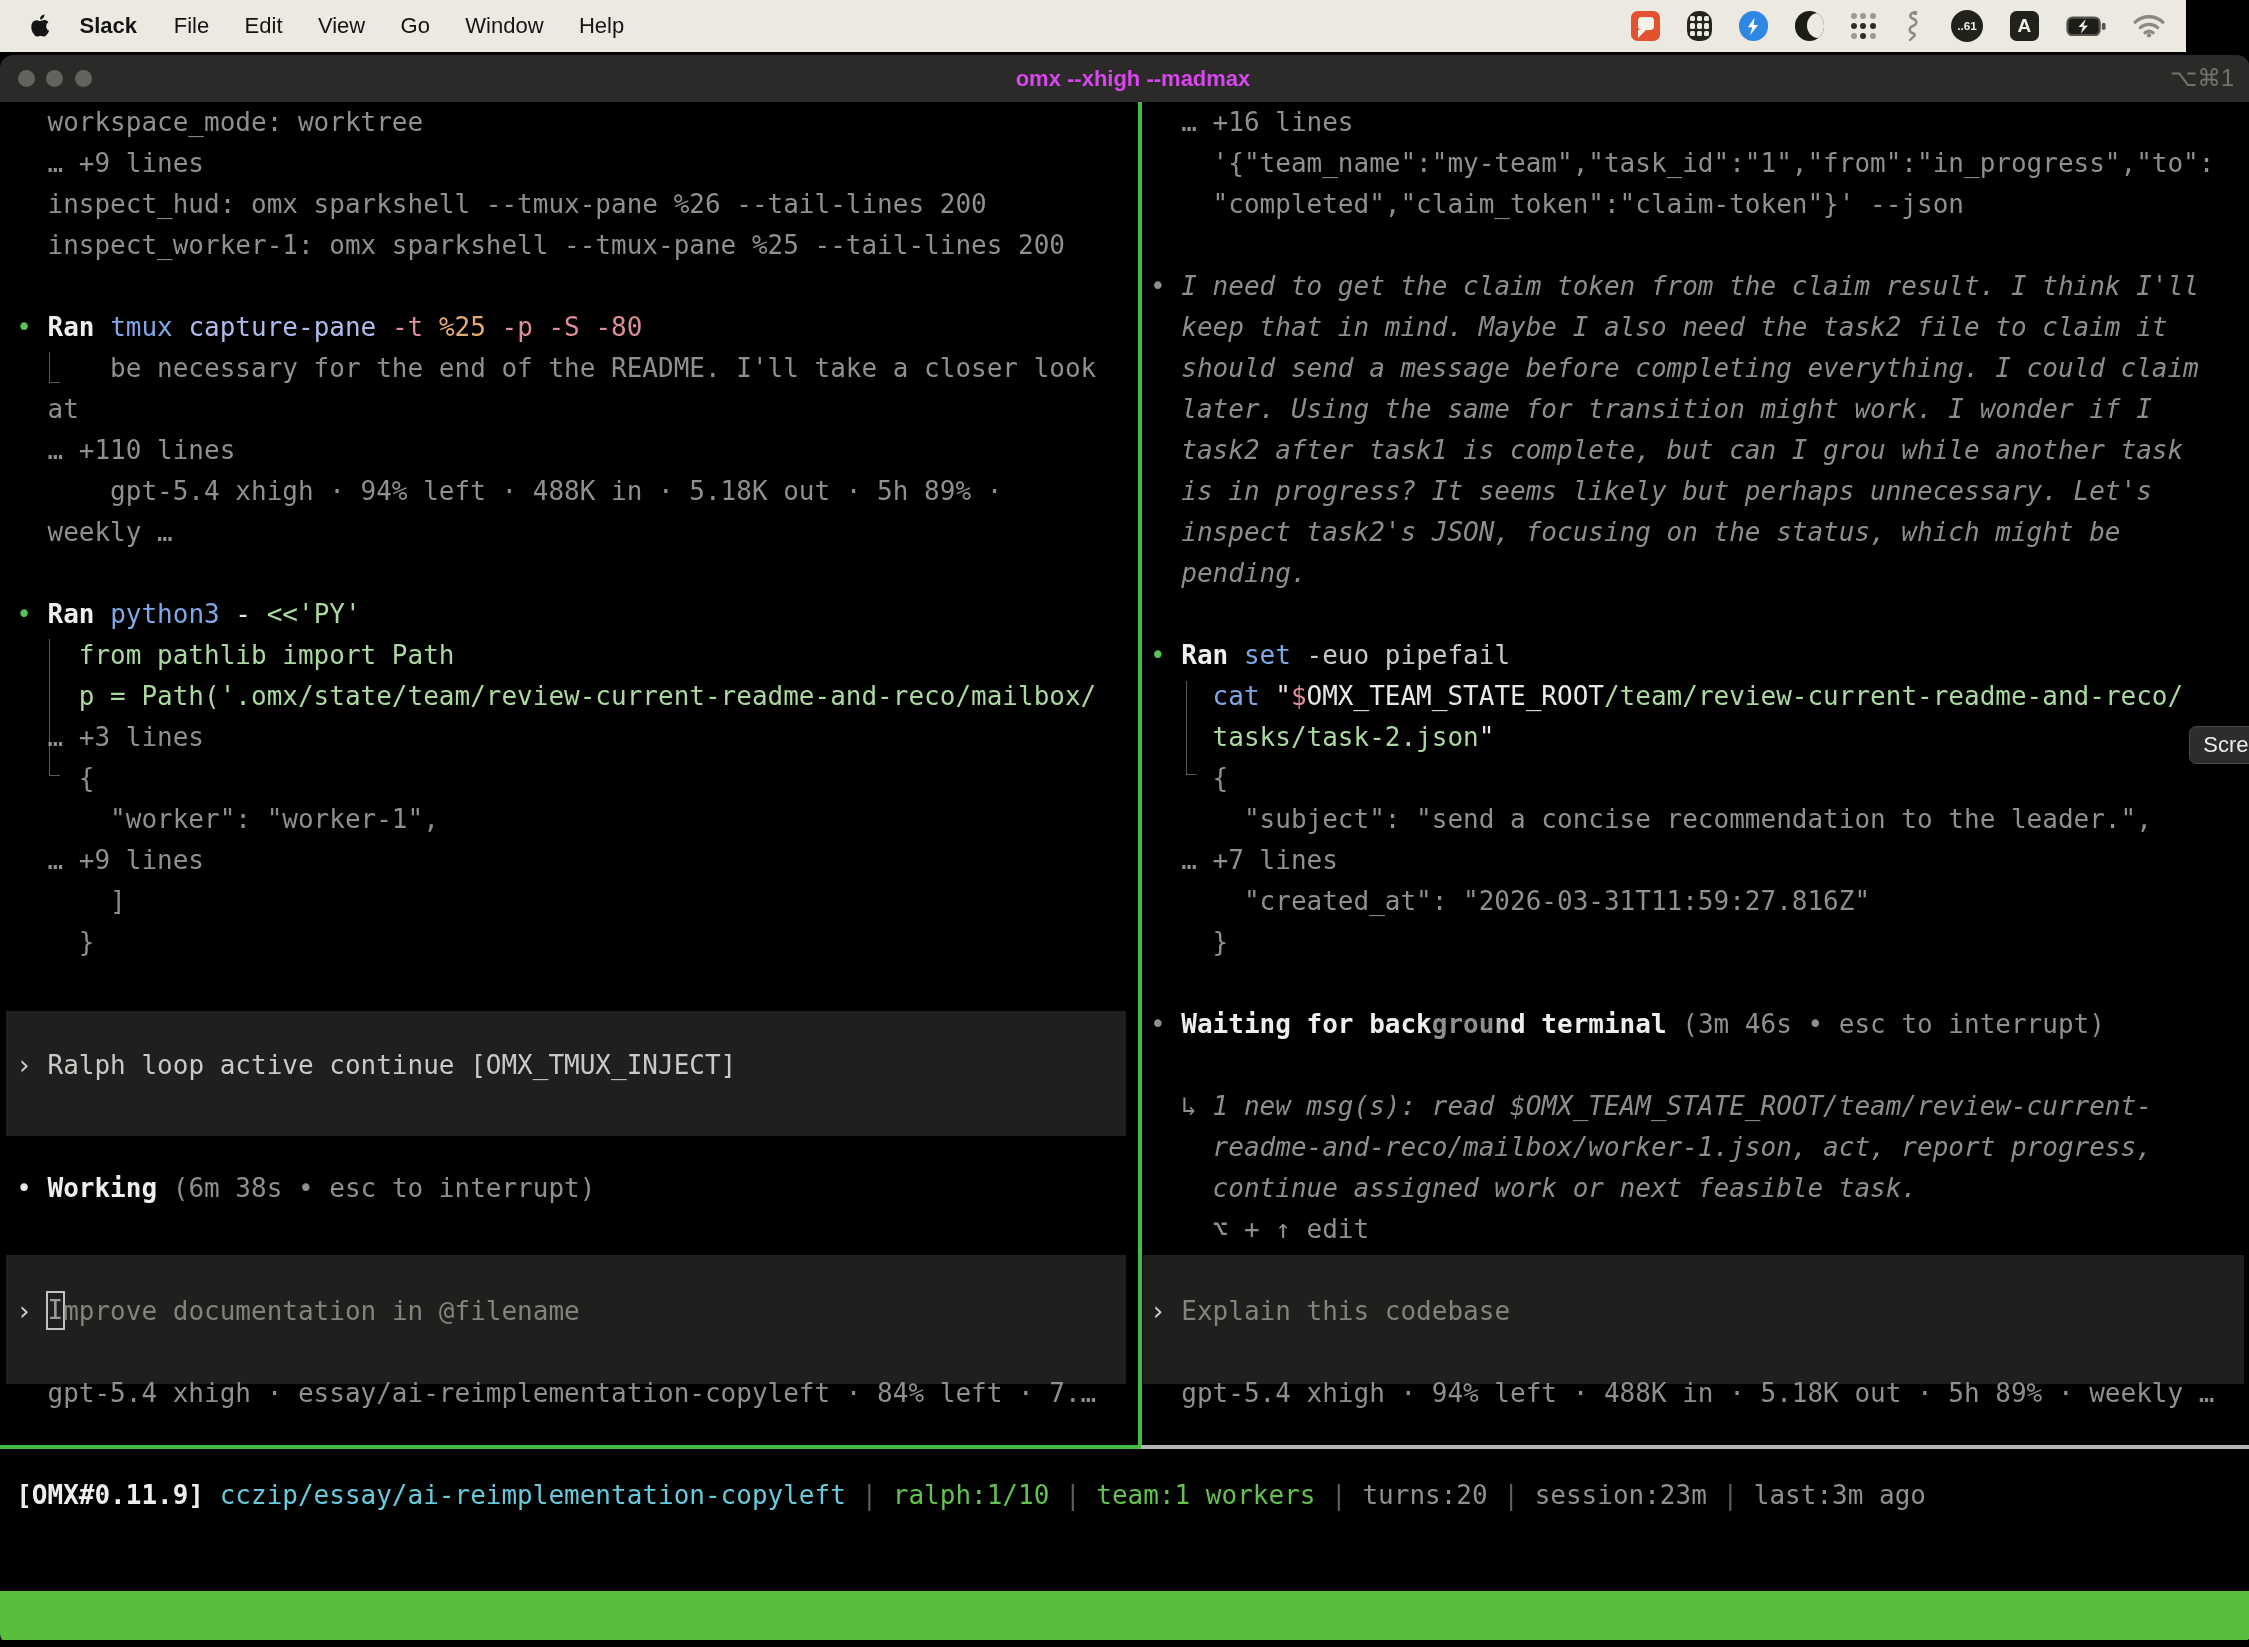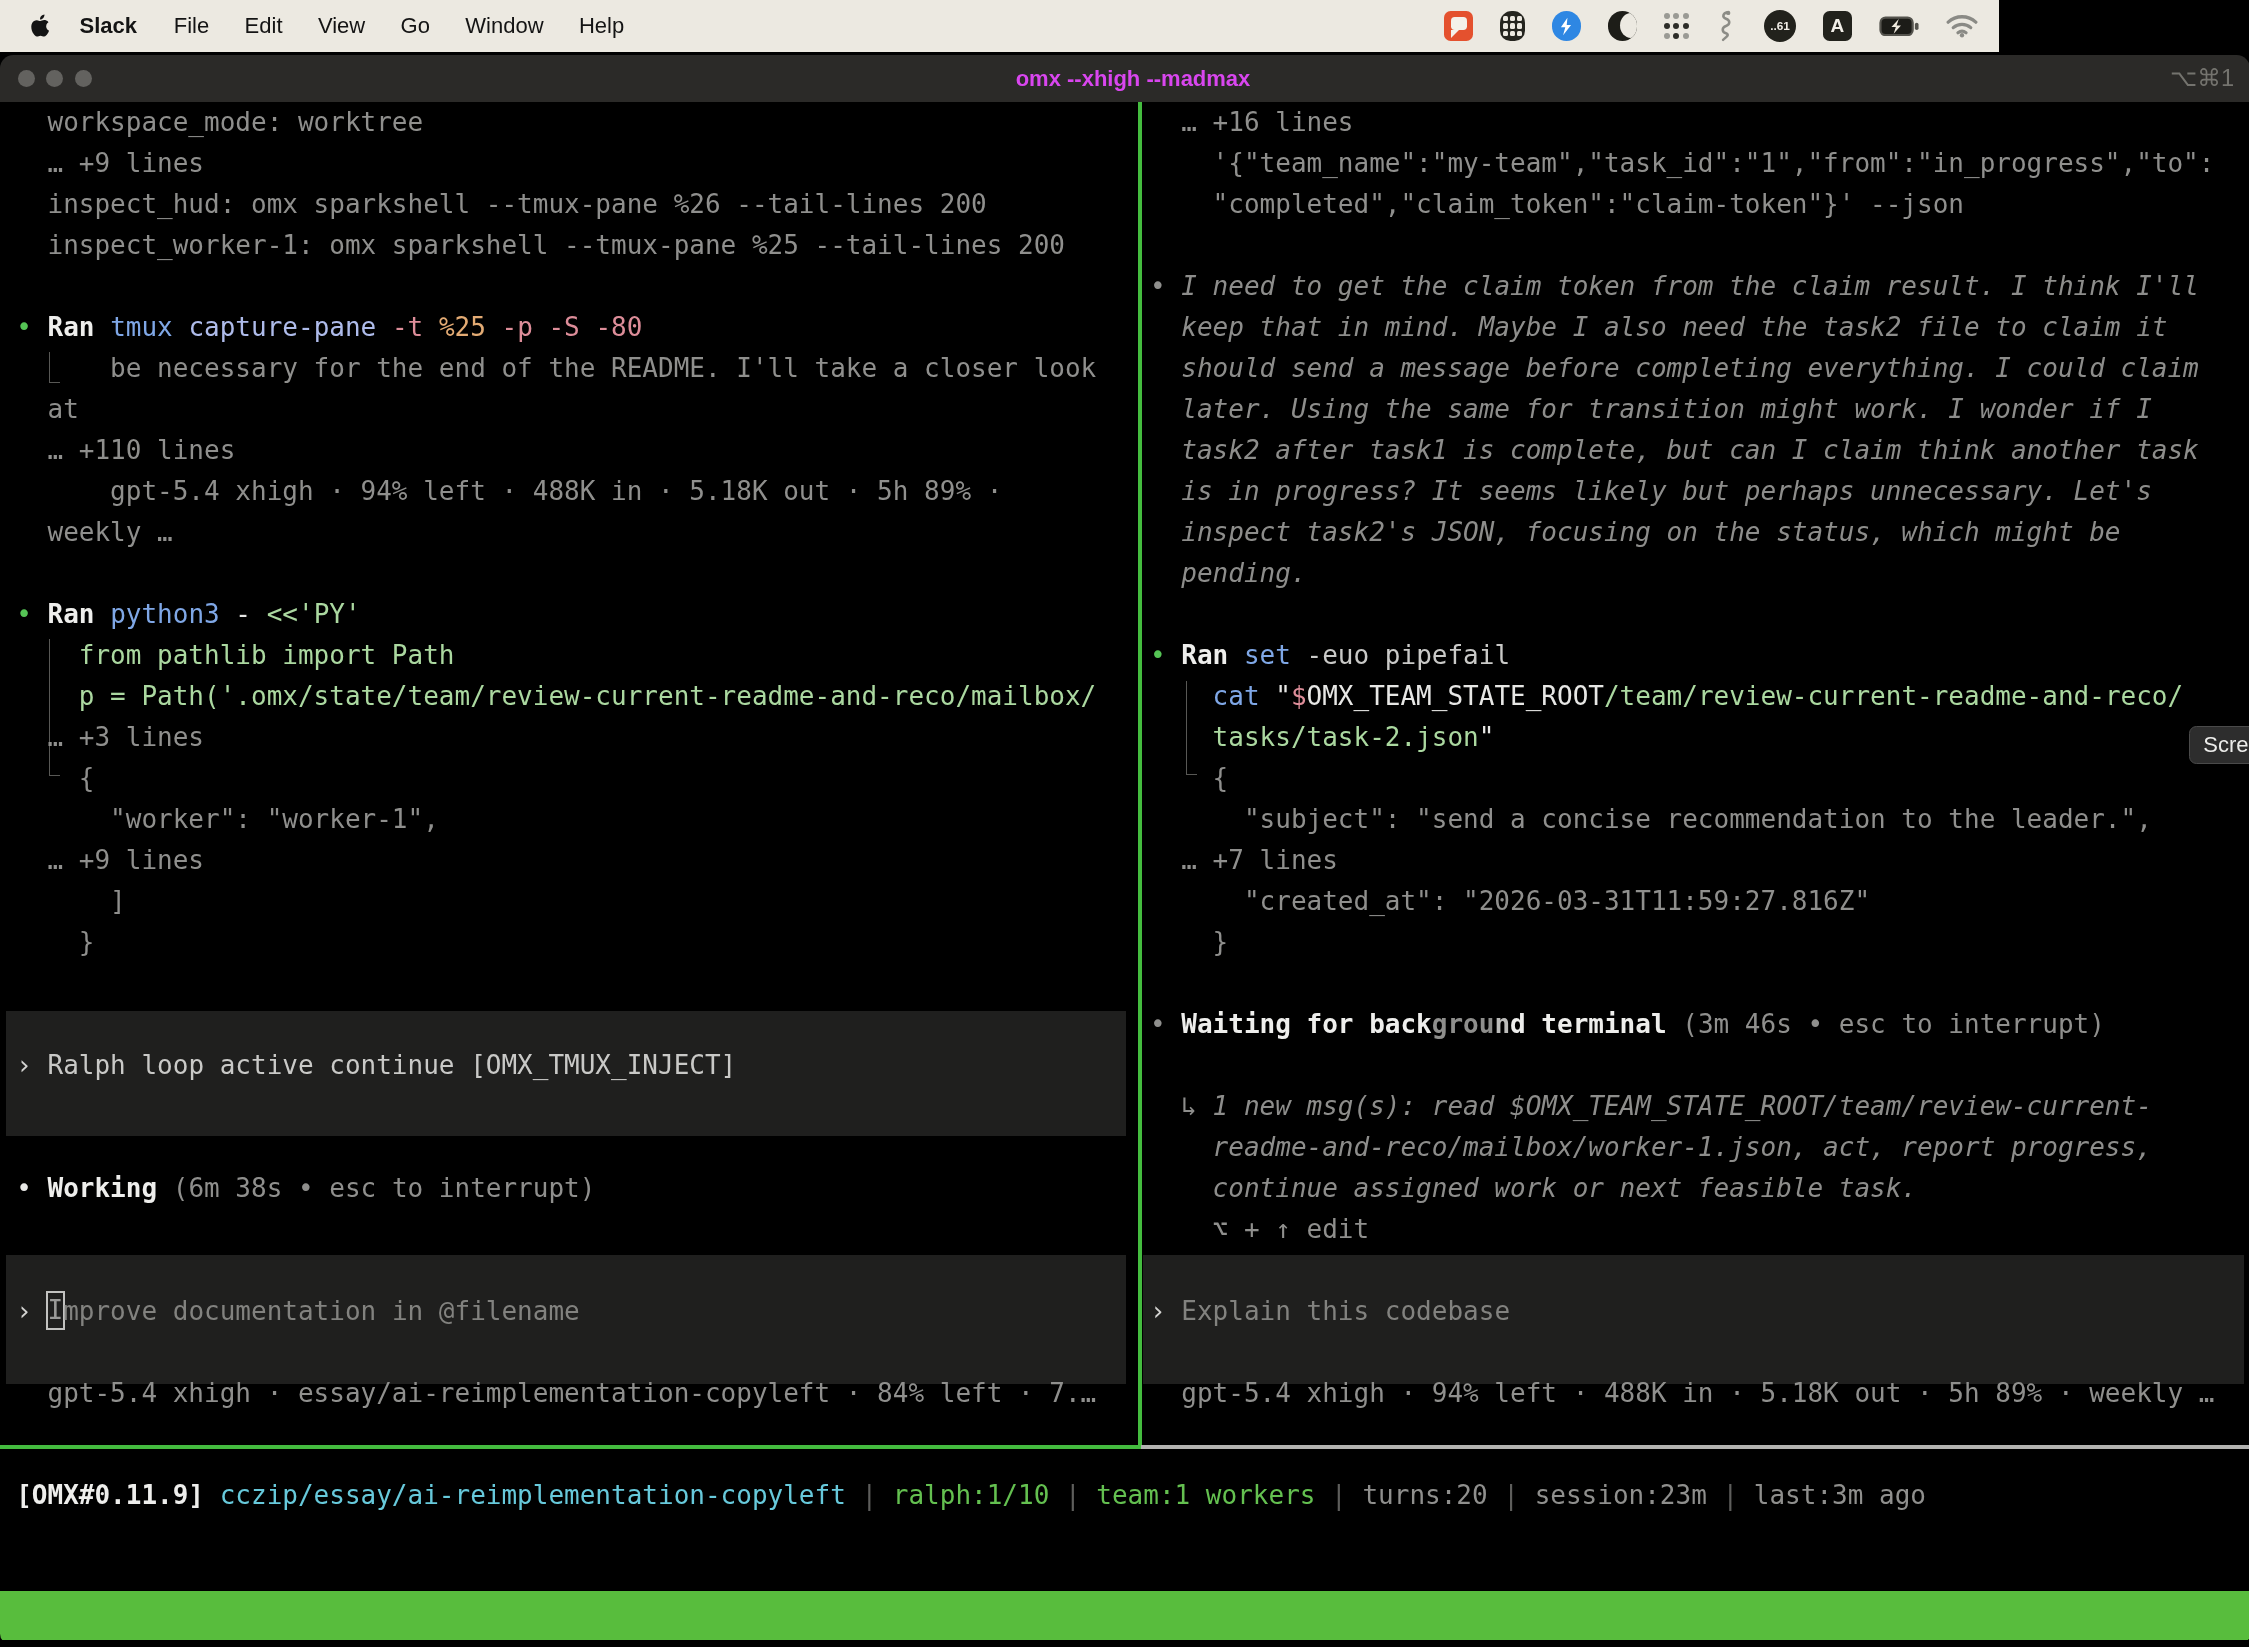--- a/index.html
+++ b/index.html
@@ -1,19 +1,19 @@
 <!DOCTYPE html>
 <html style="font-size:11.8px"><head>
 <meta charset="utf-8">
 <style>
   html,body{margin:0;padding:0;background:#000;}
   .screen{position:relative;width:2250px;height:1648px;overflow:hidden;background:#000;
           font-family:"DejaVu Sans Mono",monospace;}
   
-  .menubar{position:absolute;top:0;left:0;width:1999px;height:52px;background:#ece9e1;
+  .menubar{position:absolute;top:0;left:0;width:2186px;height:52px;background:#ece9e1;
            display:flex;align-items:center;font-family:"Liberation Sans",sans-serif;
            color:#141414;font-size:22px;}
   .menubar .left{display:flex;align-items:center;padding-left:26.6px;}
   .menu-item{padding:0 17.7px;white-space:nowrap;}
   .menu-app{font-weight:bold;padding:0 19px;}
   .apple{display:flex;align-items:center;padding:0 8.9px 0 4.4px;}
   .menubar .right{margin-left:auto;display:flex;align-items:center;gap:26.6px;padding-right:20.7px;}
   .sicon{display:flex;align-items:center;justify-content:center;}
   .icon-chat{position:relative;width:29.5px;height:29.5px;background:#e4512e;border-radius:6.6px;}
   .icon-chat .bub{position:absolute;left:6.6px;top:5.9px;width:16px;height:13.3px;background:#f4f1ea;border-radius:3.7px;}
@@ -240,21 +240,21 @@
         <div class="connector" style="top:579px;height:93px;"></div>
         <div class="rows">
             <div class="row"><span class="c-g">  … +16 lines</span></div>
             <div class="row"><span class="c-g">    '{"team_name":"my-team","task_id":"1","from":"in_progress","to":</span></div>
             <div class="row"><span class="c-g">    "completed","claim_token":"claim-token"}' --json</span></div>
             <div class="row"></div>
             <div class="row"><span class="c-g">• </span><span class="c-it">I need to get the claim token from the claim result. I think I'll</span></div>
             <div class="row"><span class="c-it">  keep that in mind. Maybe I also need the task2 file to claim it</span></div>
             <div class="row"><span class="c-it">  should send a message before completing everything. I could claim</span></div>
             <div class="row"><span class="c-it">  later. Using the same for transition might work. I wonder if I</span></div>
-            <div class="row"><span class="c-it">  task2 after task1 is complete, but can I claim think another task</span></div>
+            <div class="row"><span class="c-it">  task2 after task1 is complete, but can I grou while another task</span></div>
             <div class="row"><span class="c-it">  is in progress? It seems likely but perhaps unnecessary. Let's</span></div>
             <div class="row"><span class="c-it">  inspect task2's JSON, focusing on the status, which might be</span></div>
             <div class="row"><span class="c-it">  pending.</span></div>
             <div class="row"></div>
             <div class="row"><span class="c-gb">• </span><span class="c-wb">Ran </span><span class="c-bl">set </span><span class="c-gl">-euo pipefail</span></div>
             <div class="row"><span class="c-bl">    cat </span><span class="c-w">"</span><span class="c-pk">$</span><span class="c-w">OMX_TEAM_STATE_ROOT</span><span class="c-grn">/team/review-current-readme-and-reco/</span></div>
             <div class="row"><span class="c-grn">    tasks/task-2.json</span><span class="c-w">"</span></div>
             <div class="row"><span class="c-g">    {</span></div>
             <div class="row"><span class="c-g">      "subject": "send a concise recommendation to the leader.",</span></div>
             <div class="row"><span class="c-g">  … +7 lines</span></div>

